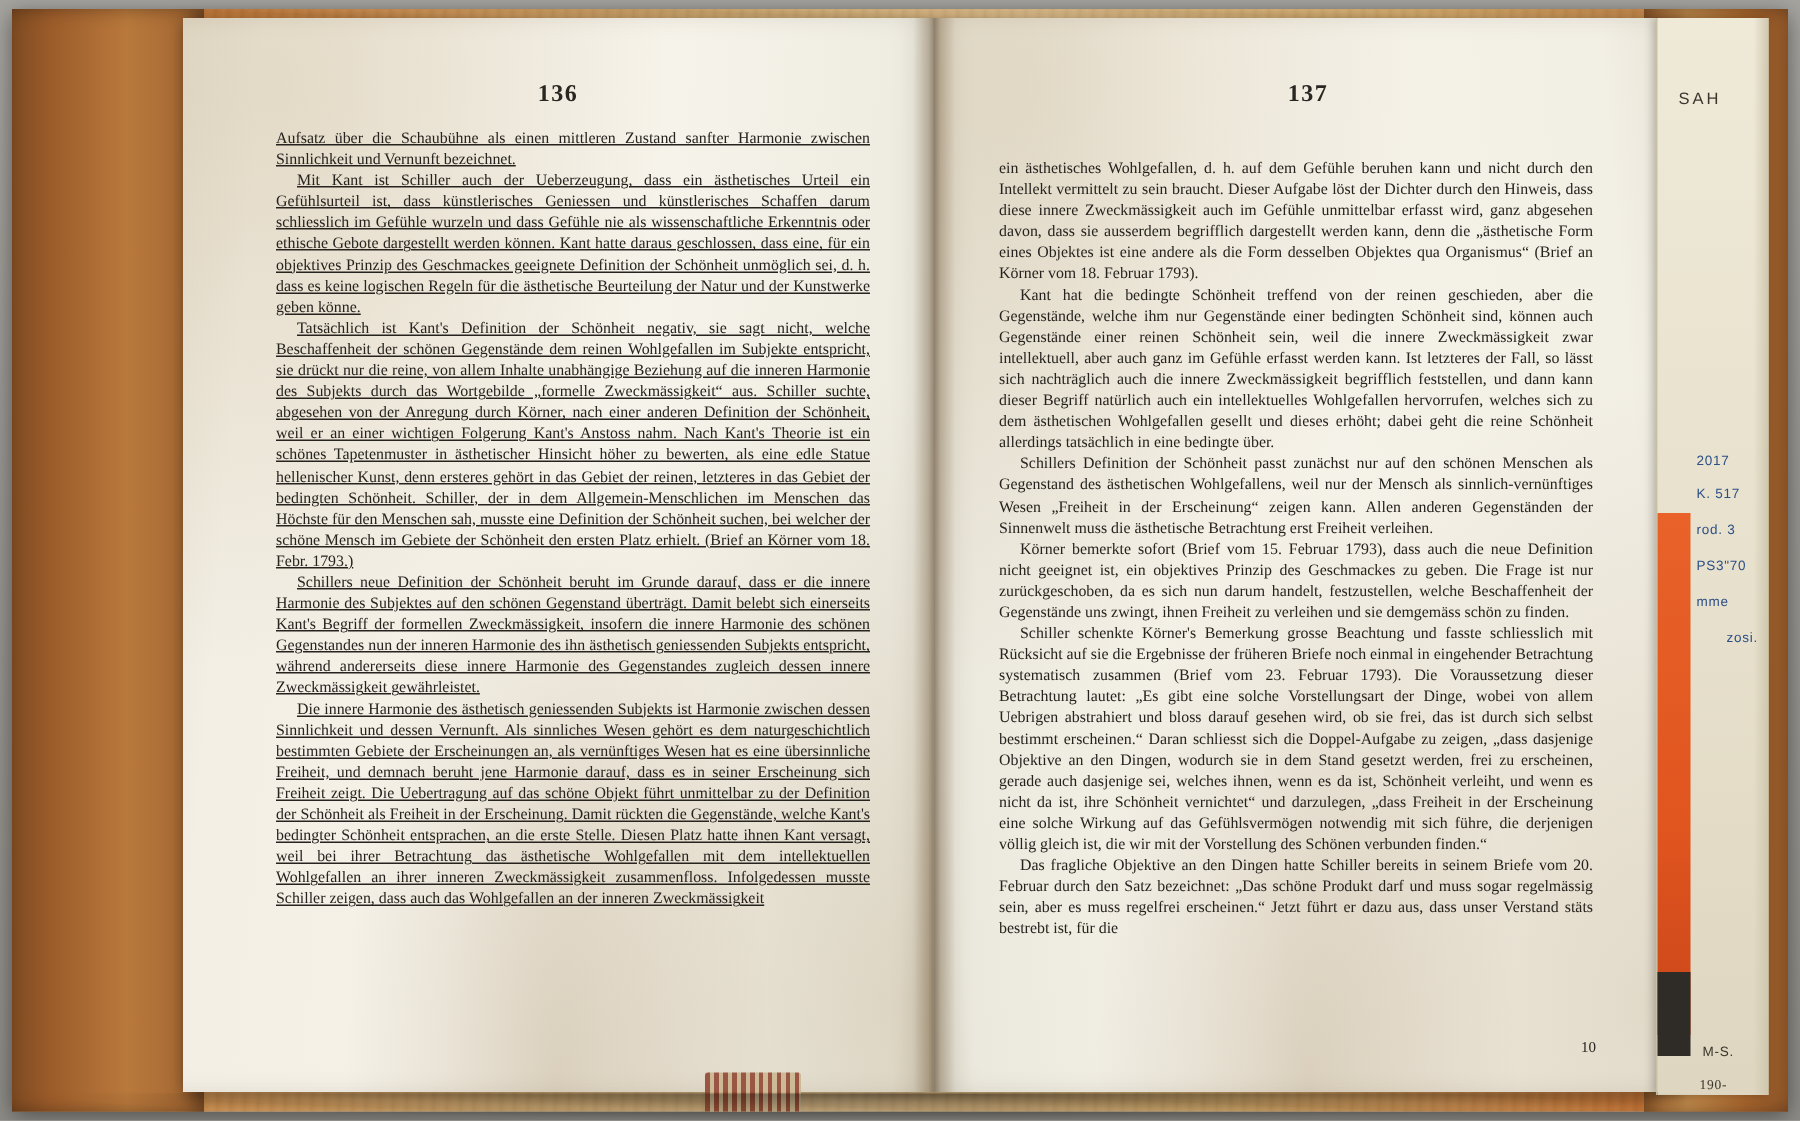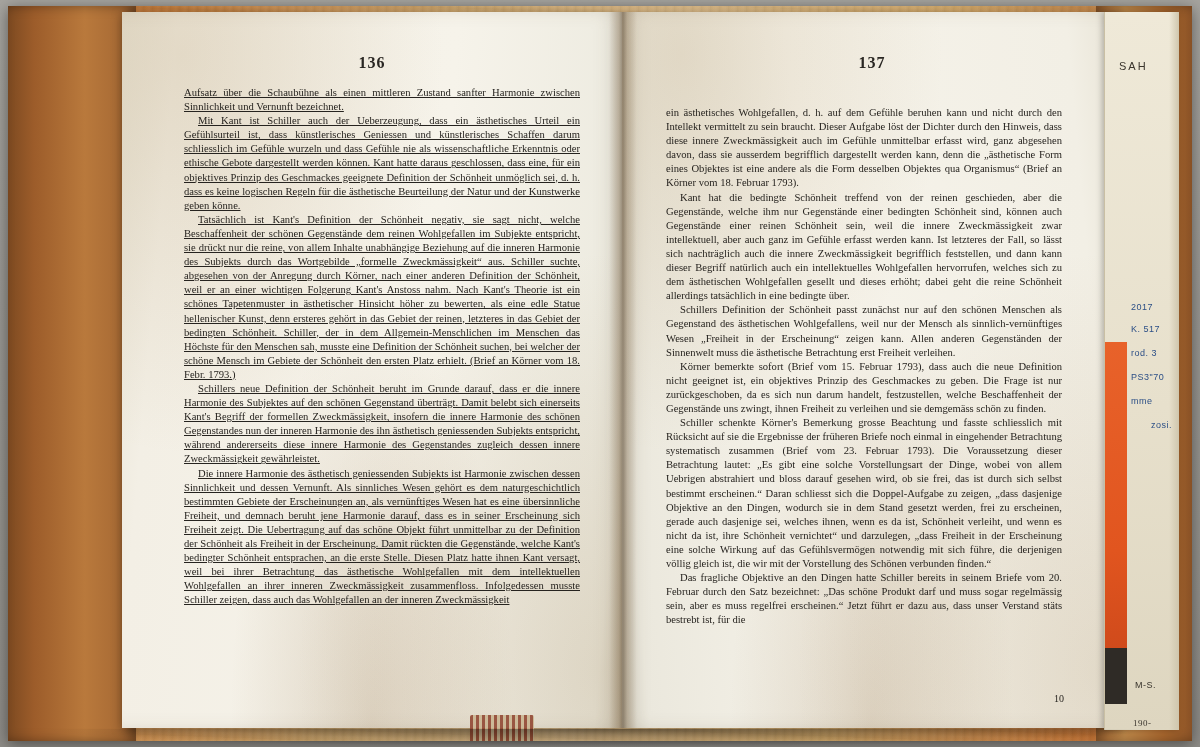--- a/index.html
+++ b/index.html
@@ -283,19 +283,19 @@
     <div class="tab-orange"></div>
     <div class="tab-dark"></div>
     <div class="flap-cut"></div>
     <div class="flap-sah">SAH</div>
     <div class="flap-mark blue" style="left:26px; top:290px;">2017</div>
     <div class="flap-mark blue" style="left:26px; top:312px;">K. 517</div>
     <div class="flap-mark blue" style="left:26px; top:336px;">rod. 3</div>
     <div class="flap-mark blue" style="left:26px; top:360px;">PS3"70</div>
     <div class="flap-mark blue" style="left:26px; top:384px;">mme</div>
     <div class="flap-mark blue" style="left:12px; top:408px;margin-left:34px;">zosi.</div>
-    <div class="flap-mark" style="left:30px; top:668px;">M-S.</div>
+    <div class="flap-mark" style="left:30px; top:684px;">M-S.</div>
     <div class="flap-mark" style="left:28px; top:706px;font-family:Liberation Serif, serif;">190-</div>
   </div>
 
   <div class="spine-bottom"></div>
   <div class="book-shadow"></div>
 </div>
 
 </body></html>

